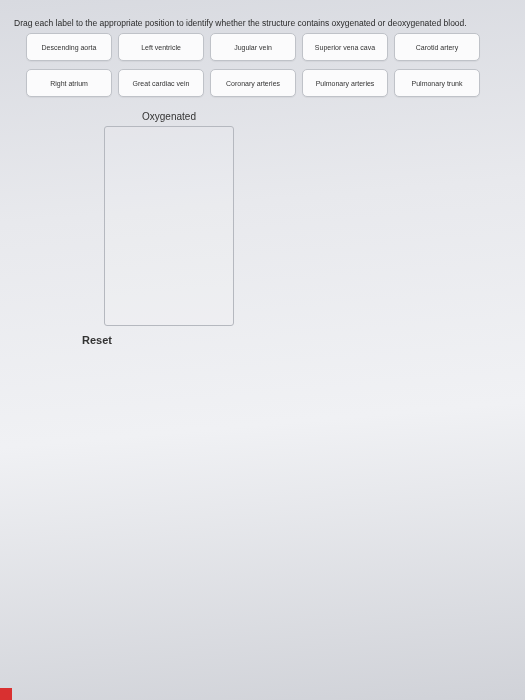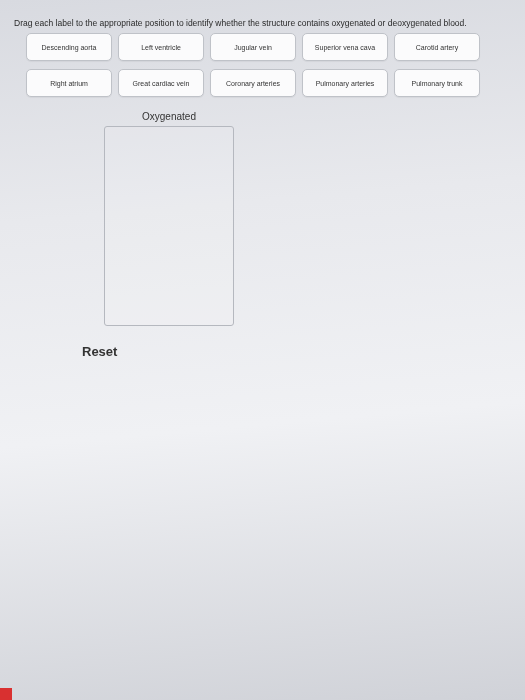--- a/index.html
+++ b/index.html
@@ -58,26 +58,26 @@
       margin-bottom: 4px;
     }
     .dropzone {
       border: 1px solid #b5b8bf;
       border-radius: 3px;
       width: 130px;
       height: 200px;
       background: rgba(255,255,255,0.1);
     }
     .reset-btn {
-      font-size: 13px;
+      font-size: 11px;
       color: #333;
       background: none;
       border: none;
       cursor: pointer;
-      margin-top: 18px;
+      margin-top: 8px;
       margin-left: 28px;
       font-weight: bold;
       padding-left: 40px;
     }
     .corner-red {
       position: absolute;
       bottom: 0;
       left: 0;
       width: 12px;
       height: 12px;

